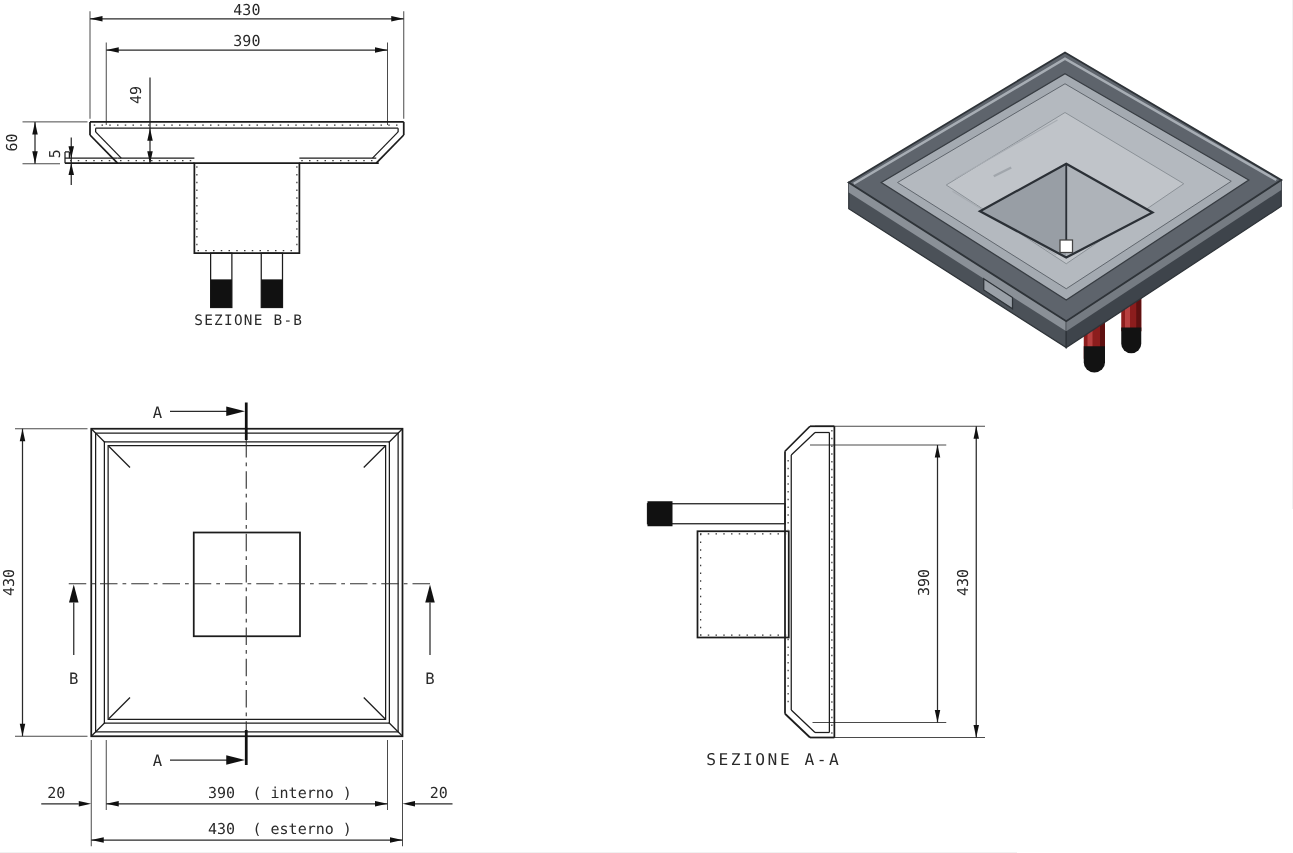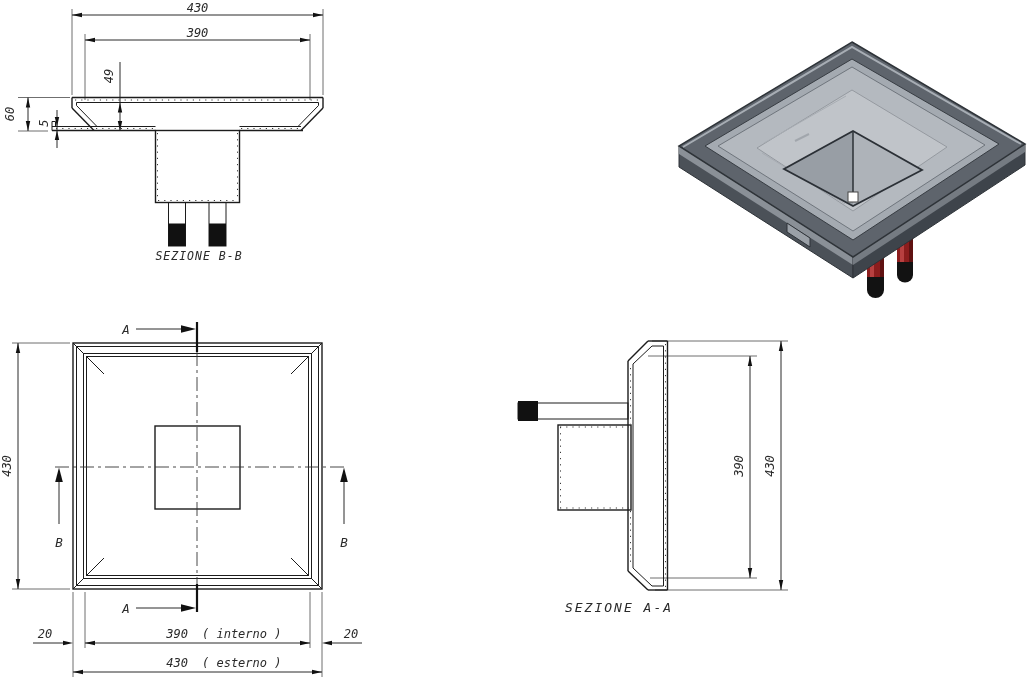--- a/index.html
+++ b/index.html
@@ -1,17 +1,17 @@
 <!DOCTYPE html>
 <html><head>
 <meta charset="utf-8">
 <style>
   html,body{margin:0;padding:0;background:#e8e8e8;}
   .sheet{position:relative;width:1034px;height:682px;background:#ffffff;overflow:hidden;
-         font-family:"DejaVu Sans Mono","Liberation Mono",monospace;font-style:italic;}
+         font-family:"DejaVu Sans Mono","Liberation Mono",monospace;}
   svg text{fill:#2a2a2a;font-family:"DejaVu Sans Mono","Liberation Mono",monospace;}
   .dim{font-size:12px;}
   .lbl{font-size:11.5px;letter-spacing:1px;}
   .lbl2{font-size:13px;letter-spacing:2px;}
   .mark{font-size:12.5px;}
   .thin{stroke:#4a4a4a;stroke-width:0.8;fill:none;}
   .dimln{stroke:#2a2a2a;stroke-width:1;fill:none;}
   .part{stroke:#1c1c1c;stroke-width:1.4;fill:none;}
   .part2{stroke:#1c1c1c;stroke-width:1;fill:none;}
   .dots{stroke:#3a3a3a;stroke-width:1;fill:none;stroke-dasharray:1.2 5;}

